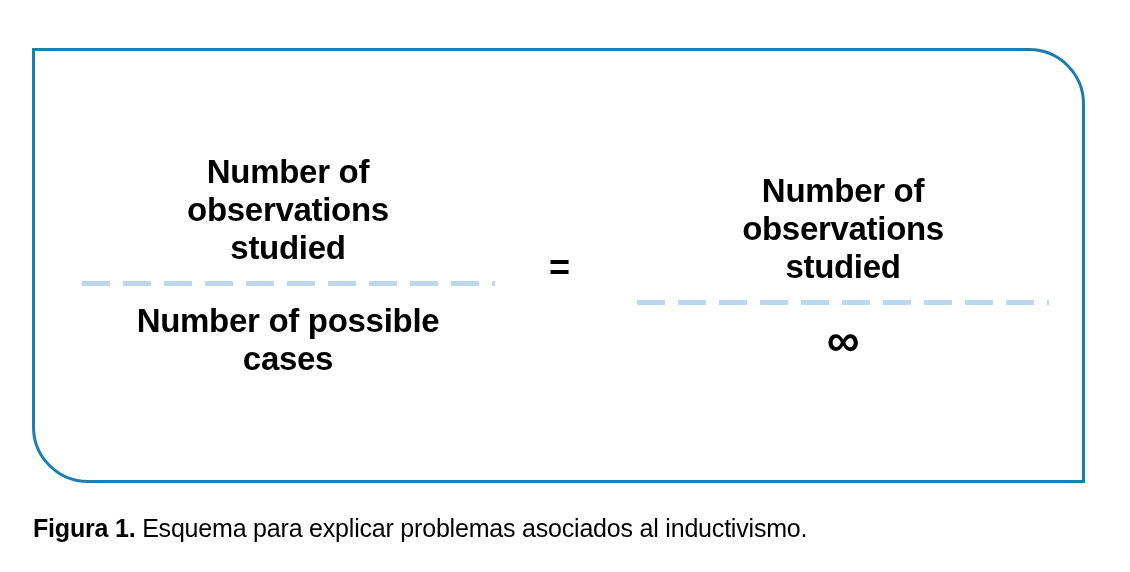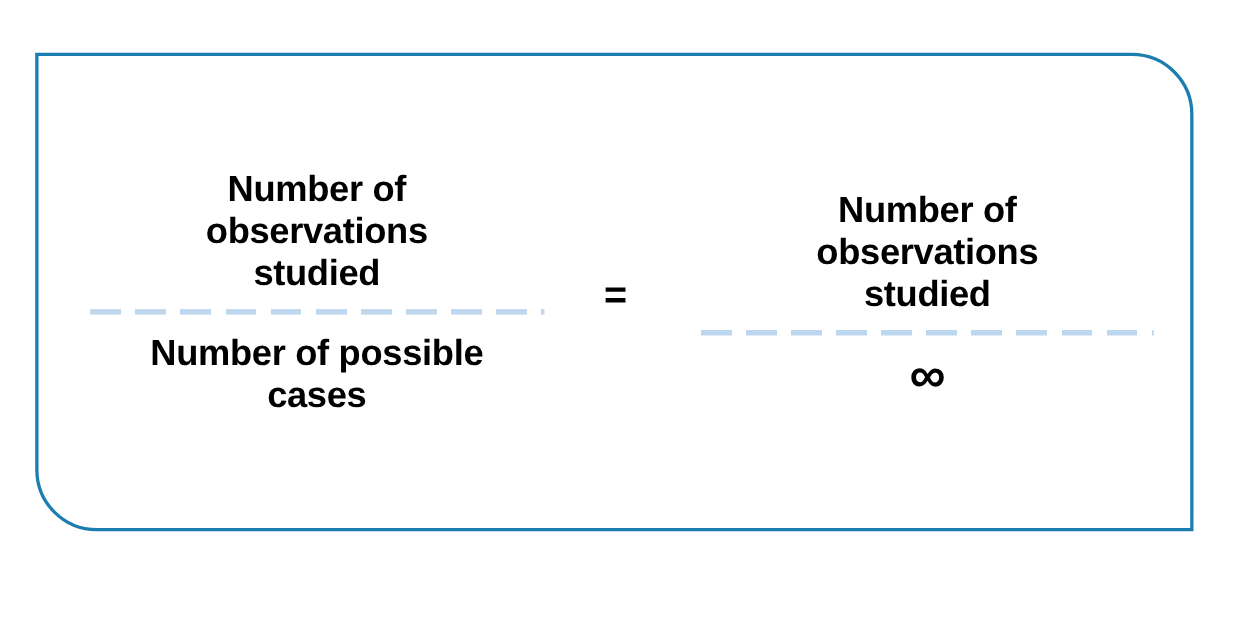--- a/index.html
+++ b/index.html
@@ -162,14 +162,17 @@
     <div class="fraction frac-right">
       <div class="frac-part numerator">Number of
 observations
 studied</div>
       <div class="frac-bar"></div>
       <div class="frac-part denominator infinity">∞</div>
     </div>
 
   </div>
 
+  <div class="caption">
+    <span class="caption-label">Figura 1.</span><span class="caption-text"> Esquema para explicar problemas asociados al inductivismo.</span>
+  </div>
 
 </div>
 
 </body></html>

